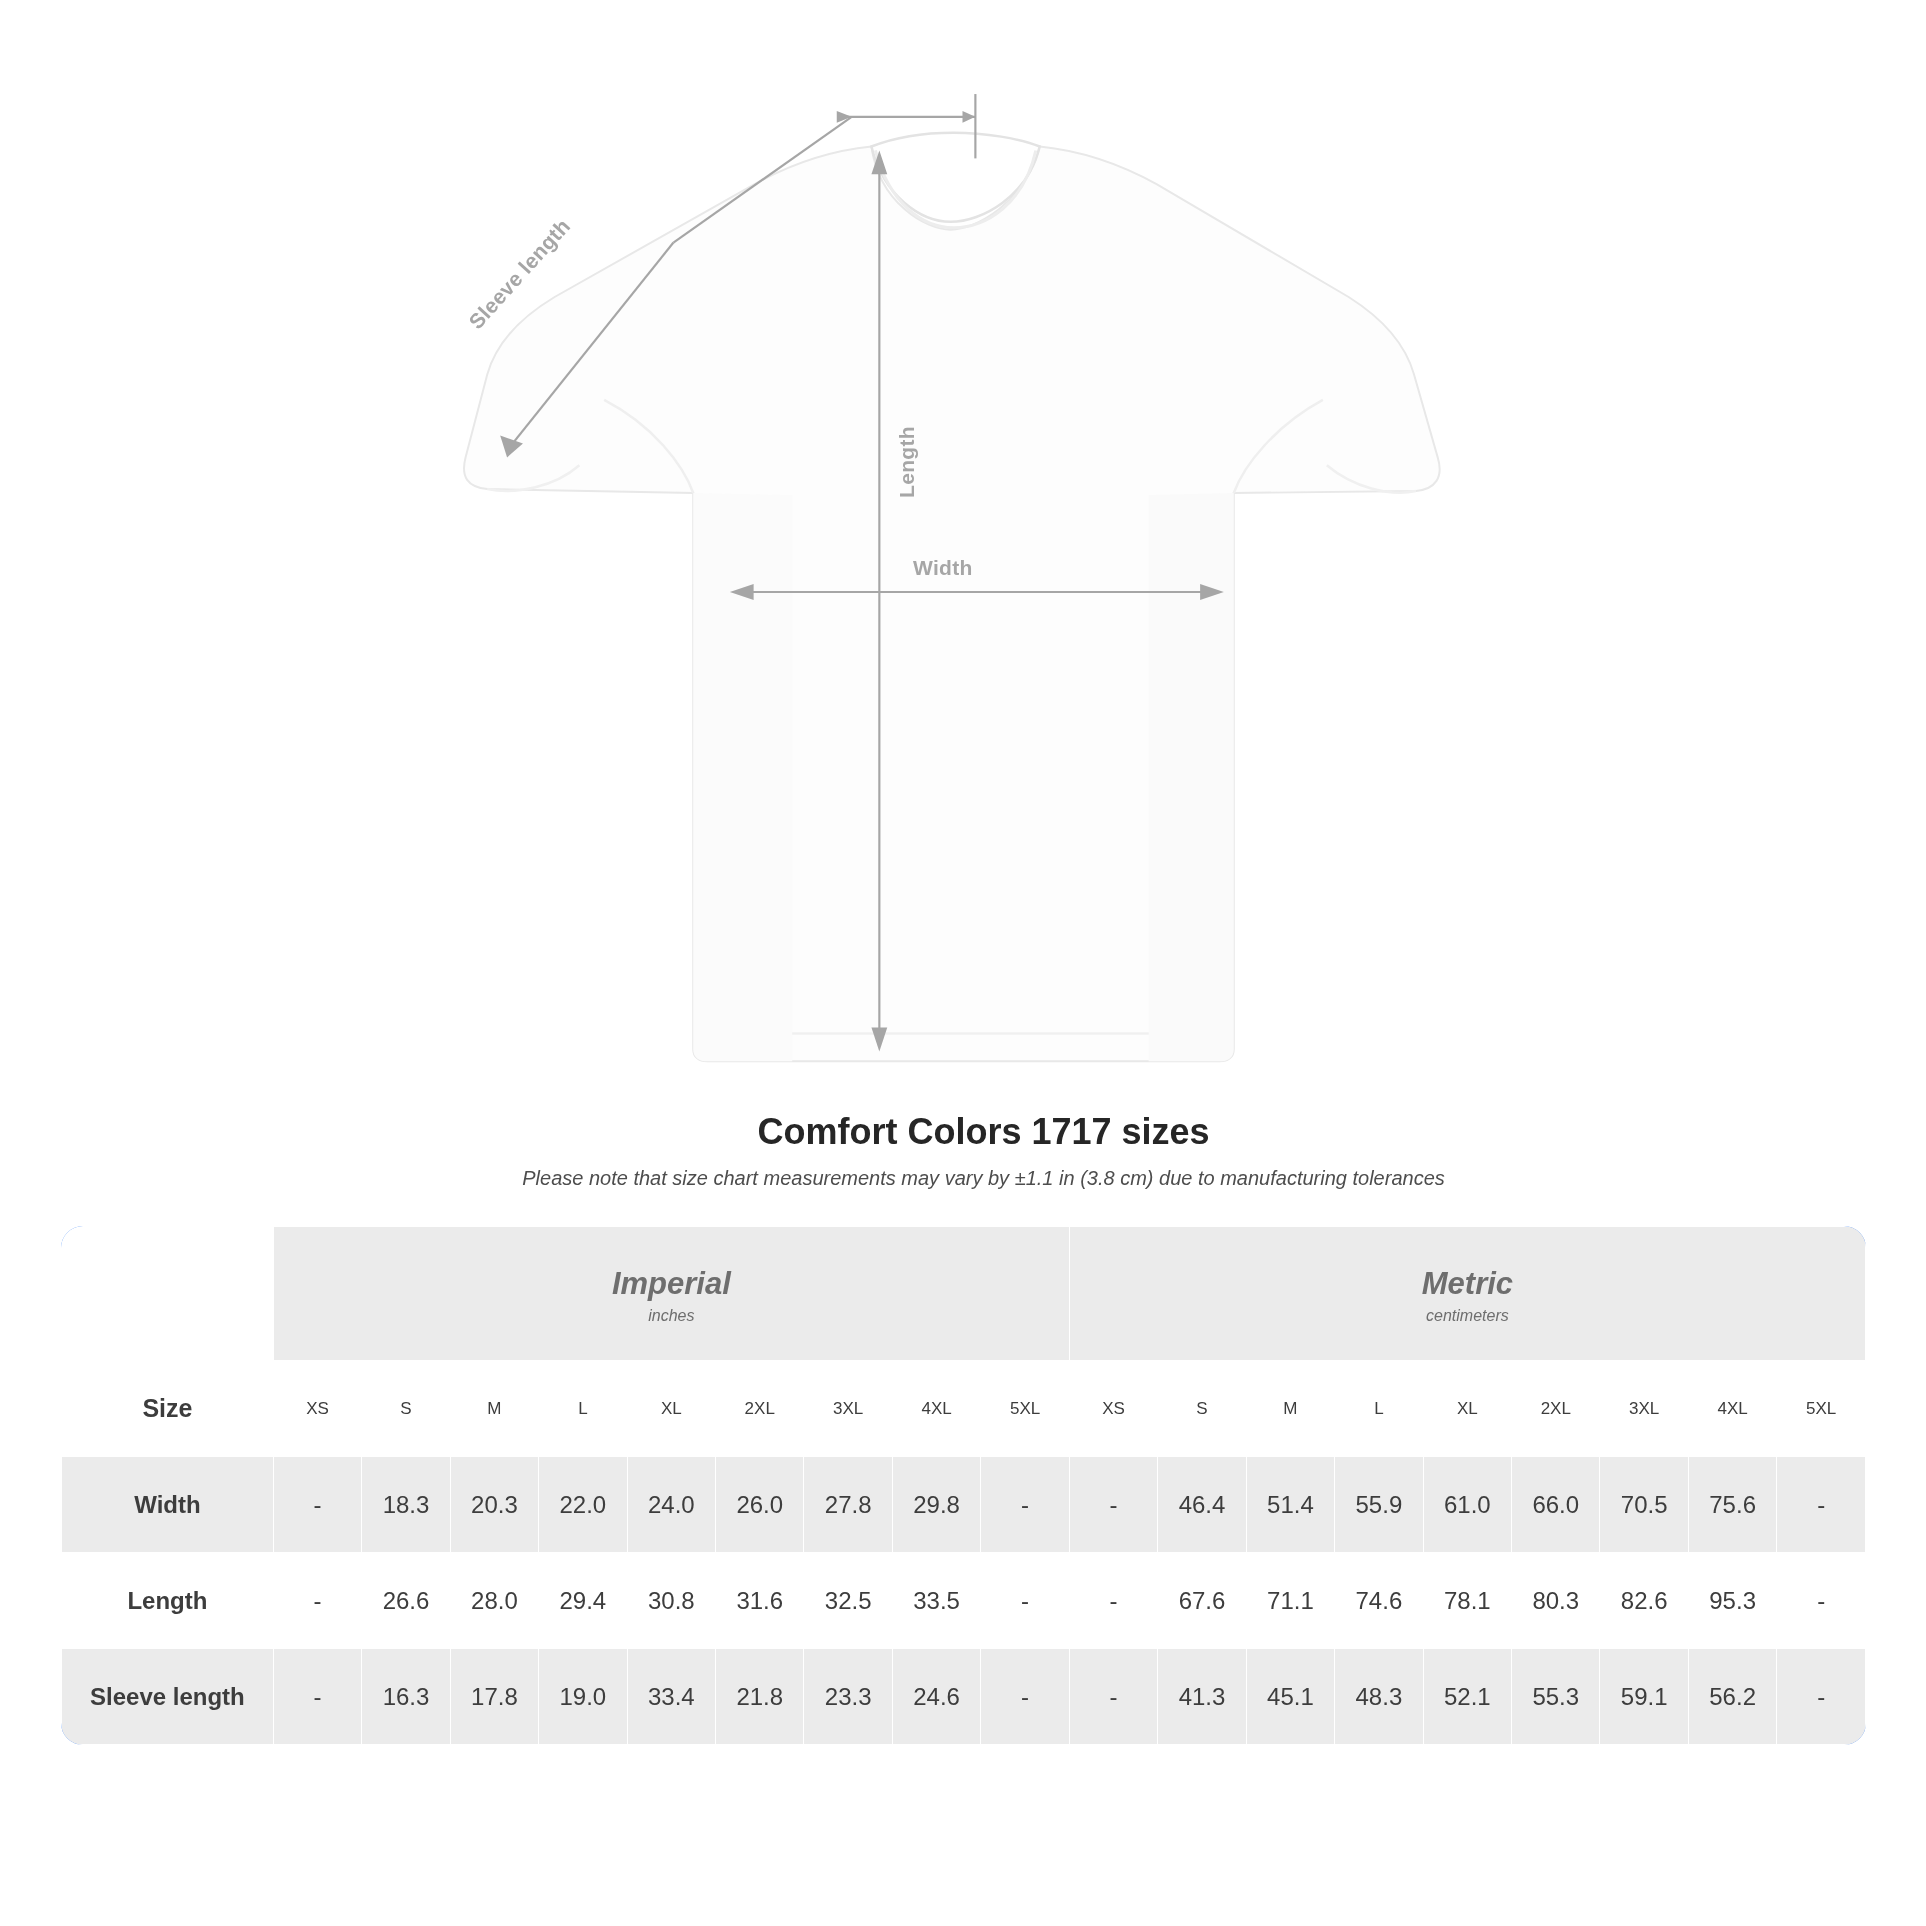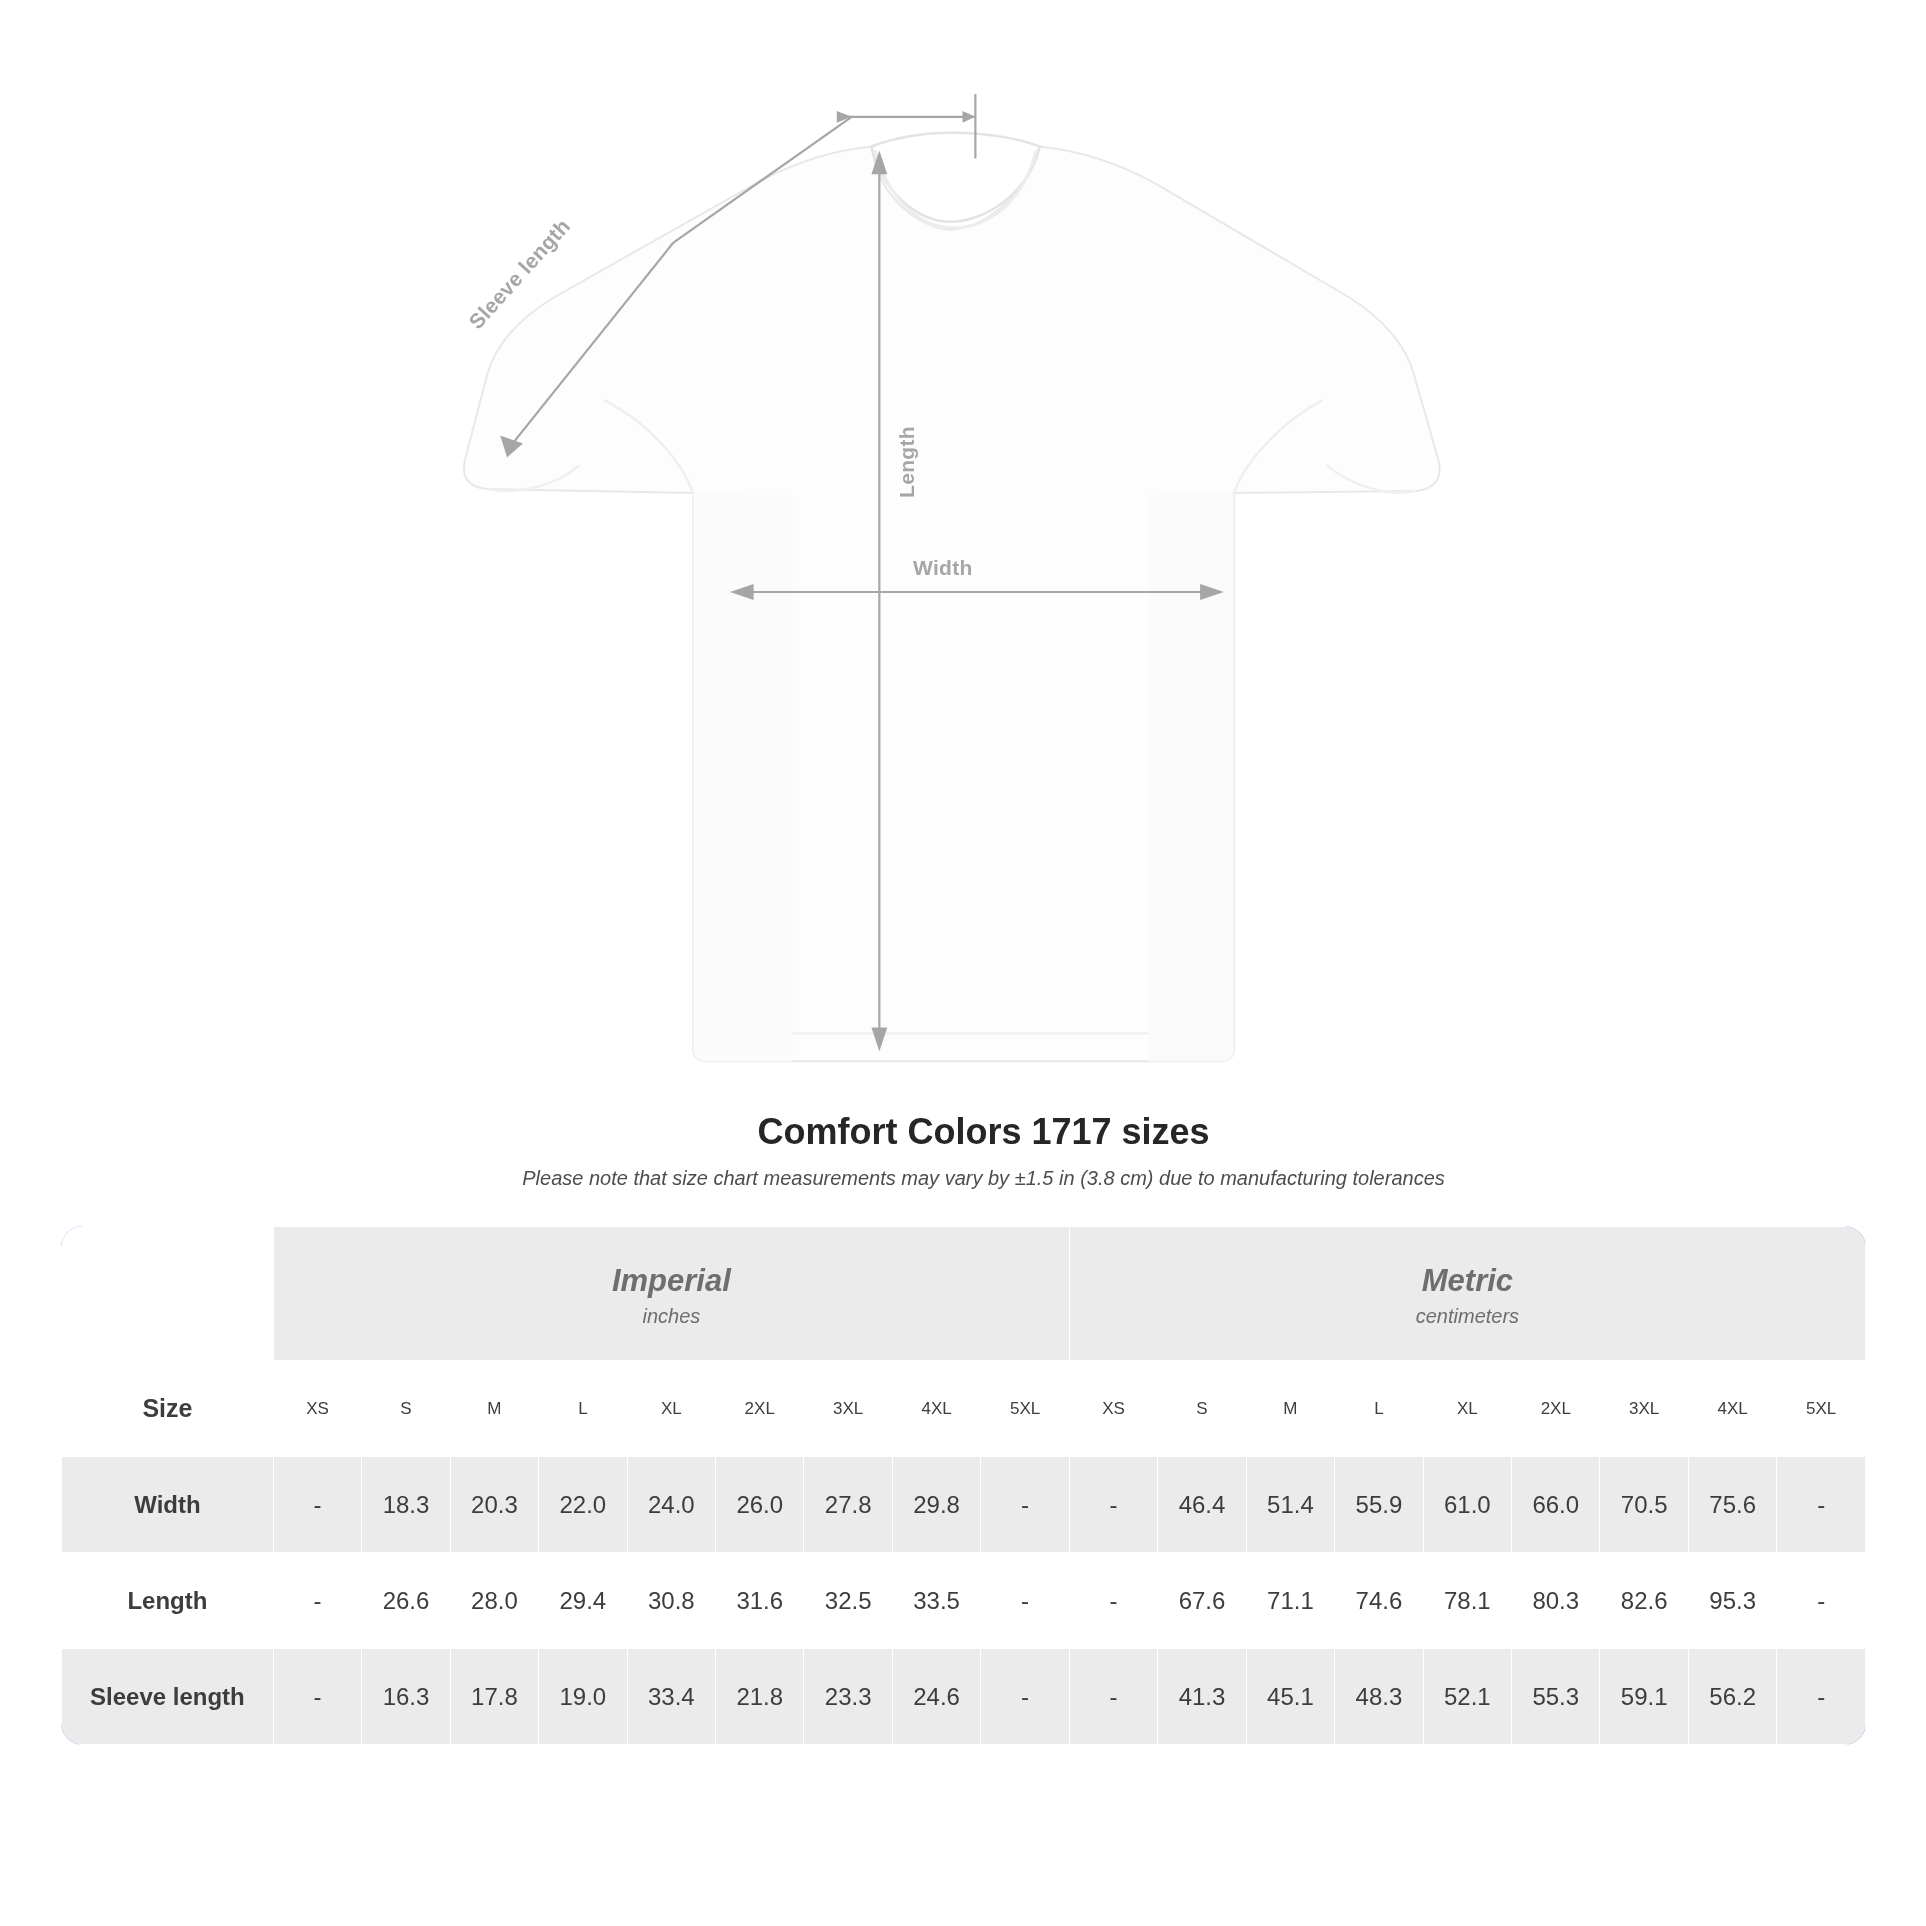--- a/index.html
+++ b/index.html
@@ -105,21 +105,21 @@
     padding-top: 6px;
   }
   .system-name {
     font-size: 31px;
     font-weight: bold;
     font-style: italic;
     color: #6e6e6e;
     line-height: 1.25;
   }
   .system-unit {
-    font-size: 20px;
+    font-size: 16px;
     font-style: italic;
     color: #6e6e6e;
     line-height: 1.5;
   }
   tr.system-row td.blank {
     background: #ffffff;
   }
 
   
   tr.head-row td {
@@ -219,21 +219,21 @@
       </g>
     </svg>
 
     <div class="dim-label label-sleeve">Sleeve length</div>
     <div class="dim-label label-length">Length</div>
     <div class="dim-label label-width">Width</div>
   </div>
 
   <div class="title-block">
     <h1 class="chart-title">Comfort Colors 1717 sizes</h1>
-    <p class="chart-note">Please note that size chart measurements may vary by ±1.5 in (3.8 cm) due to manufacturing tolerances</p>
+    <p class="chart-note">Please note that size chart measurements may vary by ±1.1 in (3.8 cm) due to manufacturing tolerances</p>
   </div>
 
   <div class="table-wrap">
     <table class="size-table">
       <colgroup>
         <col class="c-label">
         <col class="c-cell">
           <col class="c-cell">
           <col class="c-cell">
           <col class="c-cell">

